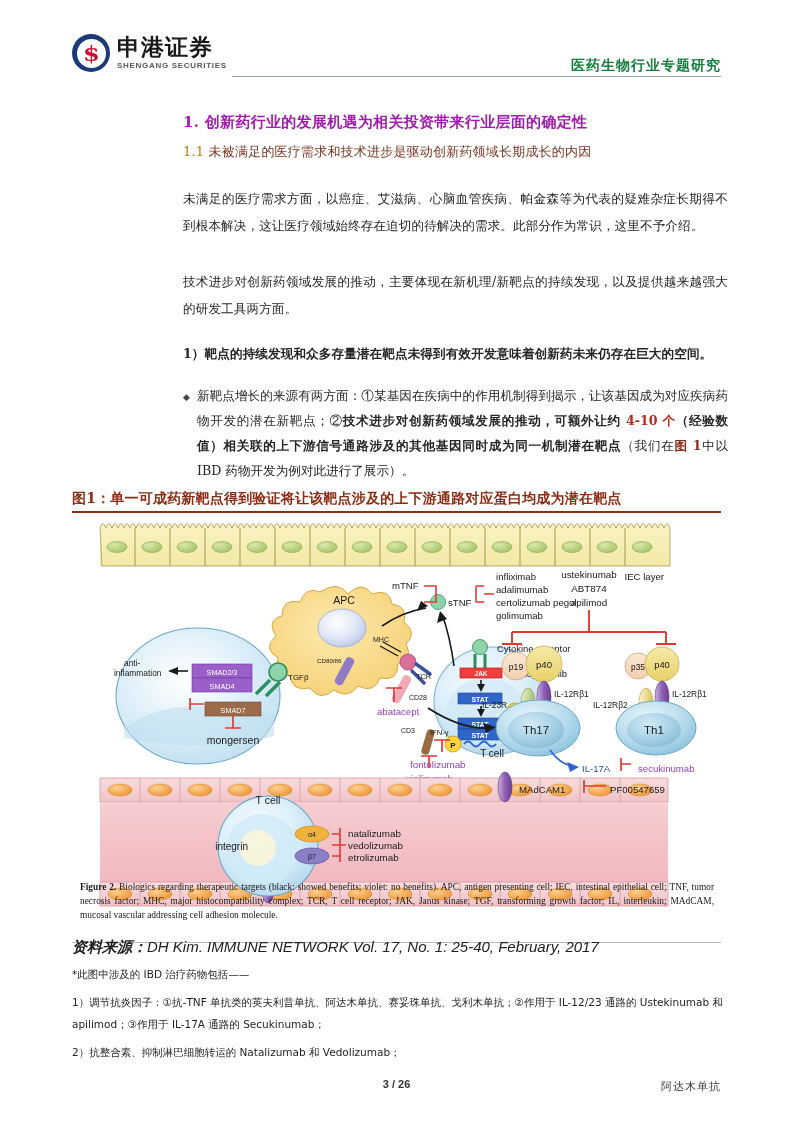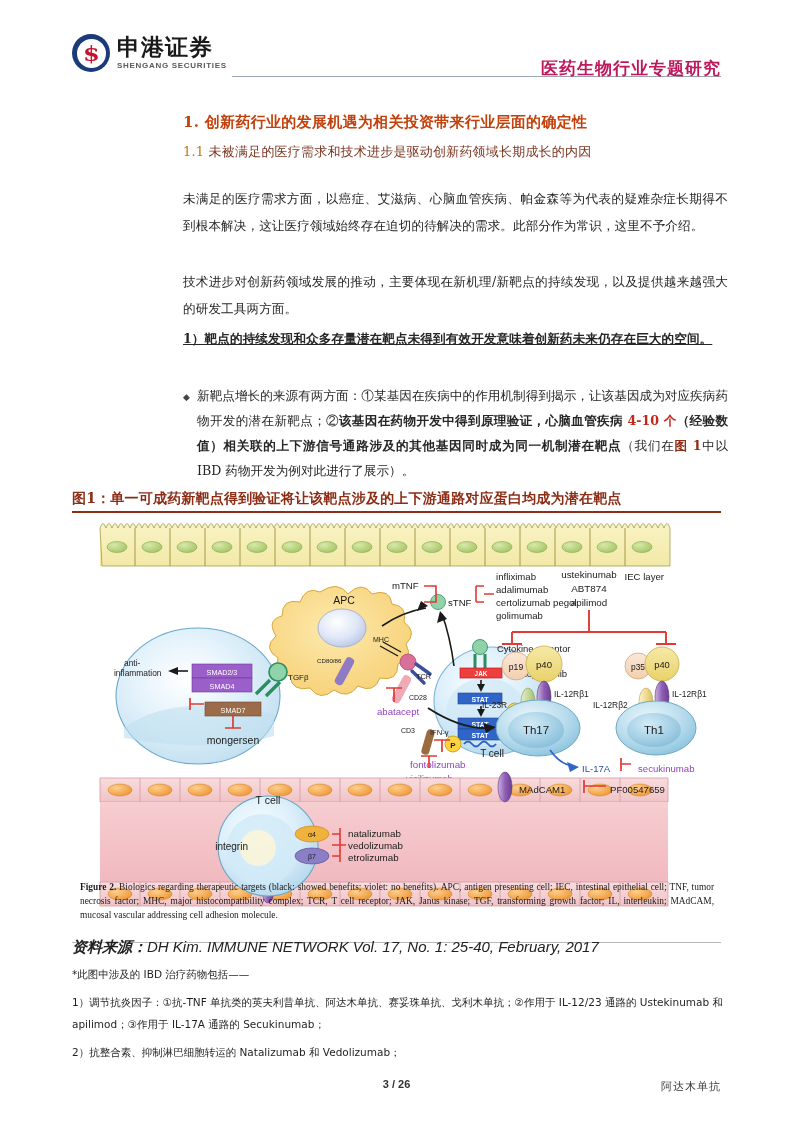--- a/index.html
+++ b/index.html
@@ -20,35 +20,35 @@
   .logo-mark .inner{width:29px;height:29px;border-radius:50%;background:#ffffff;
              display:flex;align-items:center;justify-content:center;}
   .logo-mark .s{font-family:"DejaVu Serif",serif;font-size:21px;font-weight:bold;color:#c8102e;line-height:1;
              transform:scaleX(1.15);}
   .logo-text{display:flex;flex-direction:column;line-height:1;}
   .logo-cn{font-family:"DejaVu Sans",sans-serif;font-size:23px;font-weight:bold;color:#1a1a1a;letter-spacing:1px;}
   .logo-en{font-family:"Liberation Sans",sans-serif;font-size:8px;font-weight:bold;color:#5a5a5a;
            letter-spacing:.7px;margin-top:3px;}
   .hdr-rule{position:absolute;left:232px;top:76px;width:489px;height:0;border-top:1px solid #9aa4b5;}
   .hdr-title{position:absolute;right:72px;top:57px;font-family:"DejaVu Serif",serif;
-             font-size:17px;color:#be185d;letter-spacing:1px;font-weight:600;}
+             font-size:14px;color:#15803d;letter-spacing:1px;font-weight:600;}
 
   
   .h1{position:absolute;left:183px;top:113px;font-family:"DejaVu Serif",serif;font-size:15px;
-      font-weight:bold;color:#c2410c;letter-spacing:.3px;}
+      font-weight:bold;color:#a21caf;letter-spacing:.3px;}
   .h2{position:absolute;left:183px;top:143px;font-family:"DejaVu Serif",serif;font-size:13px;
       font-weight:normal;color:#7b3520;letter-spacing:.2px;}
   .h2 .num{color:#c8760f;}
 
   
   .para{position:absolute;left:183px;width:545px;font-family:"DejaVu Serif",serif;
         font-size:12.6px;line-height:27px;color:#262626;text-align:justify;letter-spacing:.1px;}
   .p1{top:185px;}
   .p2{top:268px;}
-  .p3{top:325px;font-weight:bold;text-decoration:underline;}
+  .p3{top:340px;font-weight:bold;}
   .bullet{position:absolute;left:183px;top:383px;width:545px;font-family:"DejaVu Serif",serif;
           font-size:12.6px;line-height:25px;color:#262626;text-align:justify;}
   .bullet .dot{position:absolute;left:0px;top:2px;font-size:9px;color:#444;}
   .bullet .btxt{display:block;padding-left:14px;}
   .bold{font-weight:bold;}
   .red{color:#c0281c;font-weight:bold;}
 
   
   .figtitle{position:absolute;left:72px;top:490px;font-family:"DejaVu Serif",serif;font-size:14px;
             font-weight:bold;color:#8c2d16;letter-spacing:.2px;}
@@ -107,21 +107,21 @@
     <span class="num">1.1</span><span> 未被满足的医疗需求和技术进步是驱动创新药领域长期成长的内因</span>
   </div>
 
   <div class="para p1">未满足的医疗需求方面，以癌症、艾滋病、心脑血管疾病、帕金森等为代表的疑难杂症长期得不到根本解决，这让医疗领域始终存在迫切的待解决的需求。此部分作为常识，这里不予介绍。</div>
   <div class="para p2">技术进步对创新药领域发展的推动，主要体现在新机理/新靶点的持续发现，以及提供越来越强大的研发工具两方面。</div>
   <div class="para p3">1）靶点的持续发现和众多存量潜在靶点未得到有效开发意味着创新药未来仍存在巨大的空间。</div>
 
   <div class="bullet">
     <span class="dot">◆</span>
     <span class="btxt">
-      <span>新靶点增长的来源有两方面：①某基因在疾病中的作用机制得到揭示，让该基因成为对应疾病药物开发的潜在新靶点；②</span><span class="bold">该基因在药物开发中得到原理验证，心脑血管疾病 </span><span class="red">4-10 个</span><span class="bold">（经验数值）相关联的上下游信号通路涉及的其他基因同时成为同一机制潜在靶点</span><span>（我们在</span><span class="bold" style="color:#8c2d16">图 1</span><span>中以 IBD 药物开发为例对此进行了展示）。</span>
+      <span>新靶点增长的来源有两方面：①某基因在疾病中的作用机制得到揭示，让该基因成为对应疾病药物开发的潜在新靶点；②</span><span class="bold">技术进步对创新药领域发展的推动，可额外让约 </span><span class="red">4-10 个</span><span class="bold">（经验数值）相关联的上下游信号通路涉及的其他基因同时成为同一机制潜在靶点</span><span>（我们在</span><span class="bold" style="color:#8c2d16">图 1</span><span>中以 IBD 药物开发为例对此进行了展示）。</span>
     </span>
   </div>
 
   <div class="figtitle">图1：单一可成药新靶点得到验证将让该靶点涉及的上下游通路对应蛋白均成为潜在靶点</div>
   <div class="figrule"></div>
 
   <div class="figbox">
     <svg class="figcanvas" viewBox="0 0 649 426">
       <defs>
         <radialGradient id="gCell" cx="42%" cy="38%" r="72%">

